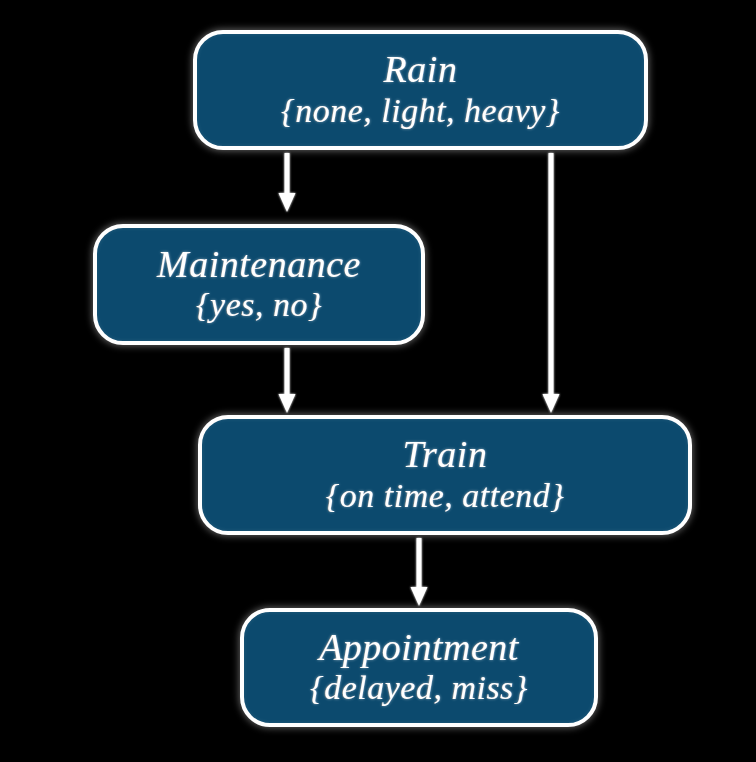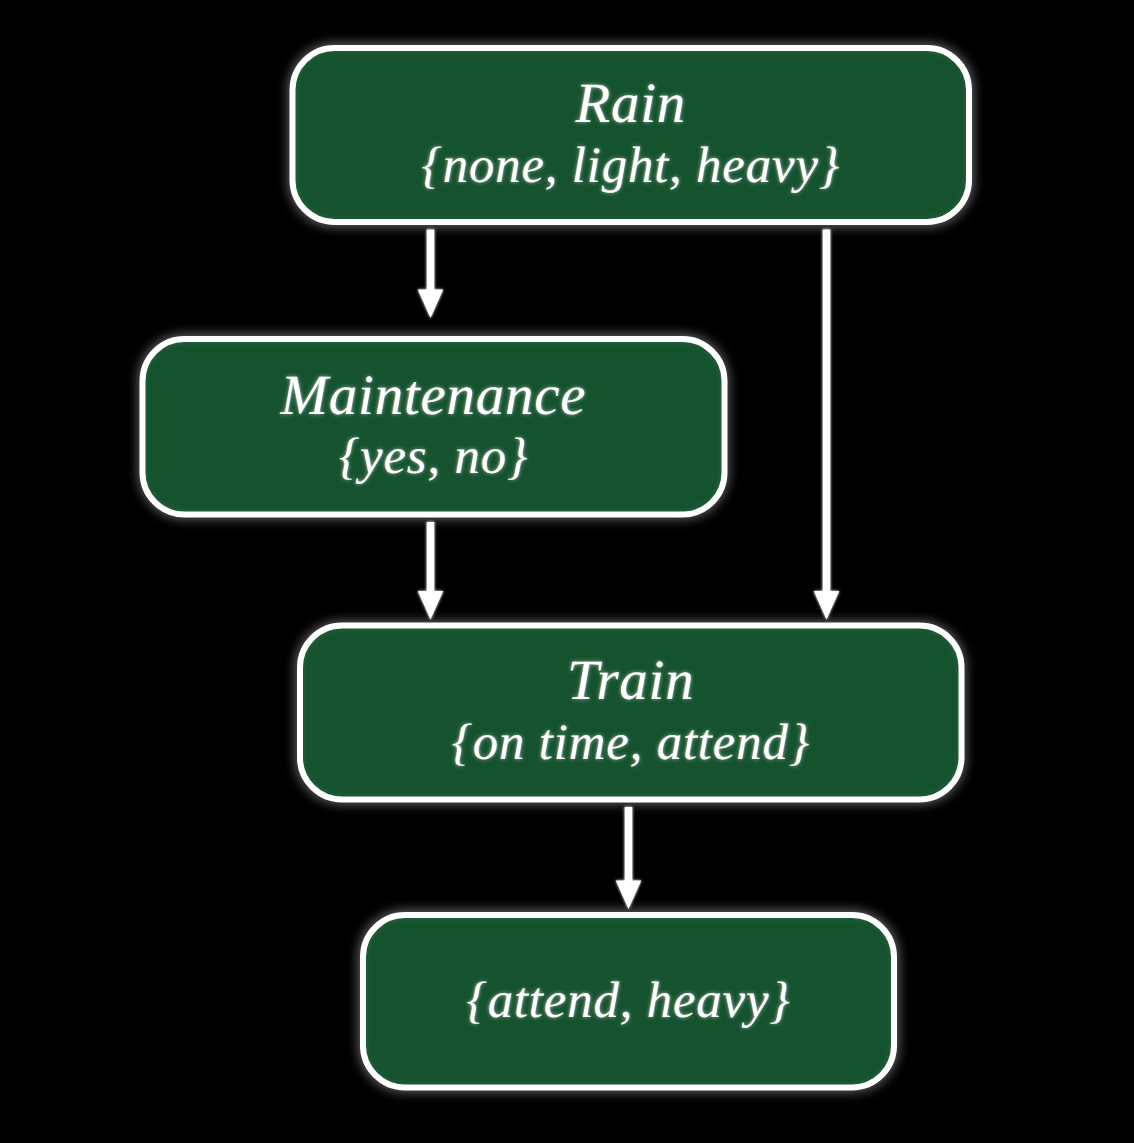--- a/index.html
+++ b/index.html
@@ -24,21 +24,21 @@
     position: absolute;
     left: 0;
     top: 0;
     width: 756px;
     height: 762px;
     pointer-events: none;
   }
   .node {
     position: absolute;
     box-sizing: border-box;
-    background: #14532d;
+    background: #0c4a6e;
     border: 4px solid #ffffff;
     border-radius: 30px;
     display: flex;
     flex-direction: column;
     align-items: center;
     justify-content: center;
     box-shadow: 0 0 7px 1px rgba(255,255,255,0.38),
                 inset 0 0 4px 0 rgba(255,255,255,0.10);
     text-align: center;
   }
@@ -110,27 +110,28 @@
       <line class="edge-path" x1="419" y1="538" x2="419" y2="589"></line>
       <polygon class="edge-head" points="410.5,587 427.5,587 419,606"></polygon>
     </g>
   </svg>
 
   <div class="node" style="left:193px; top:30px; width:455px; height:120px;">
     <div class="node-name">Rain</div>
     <div class="node-states">{none, light, heavy}</div>
   </div>
 
-  <div class="node" style="left:93px; top:224px; width:392px; height:121px;">
+  <div class="node" style="left:93px; top:224px; width:332px; height:121px;">
     <div class="node-name">Maintenance</div>
     <div class="node-states">{yes, no}</div>
   </div>
 
-  <div class="node" style="left:198px; top:415px; width:445px; height:120px;">
+  <div class="node" style="left:198px; top:415px; width:494px; height:120px;">
     <div class="node-name">Train</div>
     <div class="node-states">{on time, attend}</div>
   </div>
 
   <div class="node" style="left:240px; top:608px; width:358px; height:119px;">
-    <div class="node-states">{attend, heavy}</div>
+    <div class="node-name">Appointment</div>
+    <div class="node-states">{delayed, miss}</div>
   </div>
 
 </div>
 
 </body></html>

